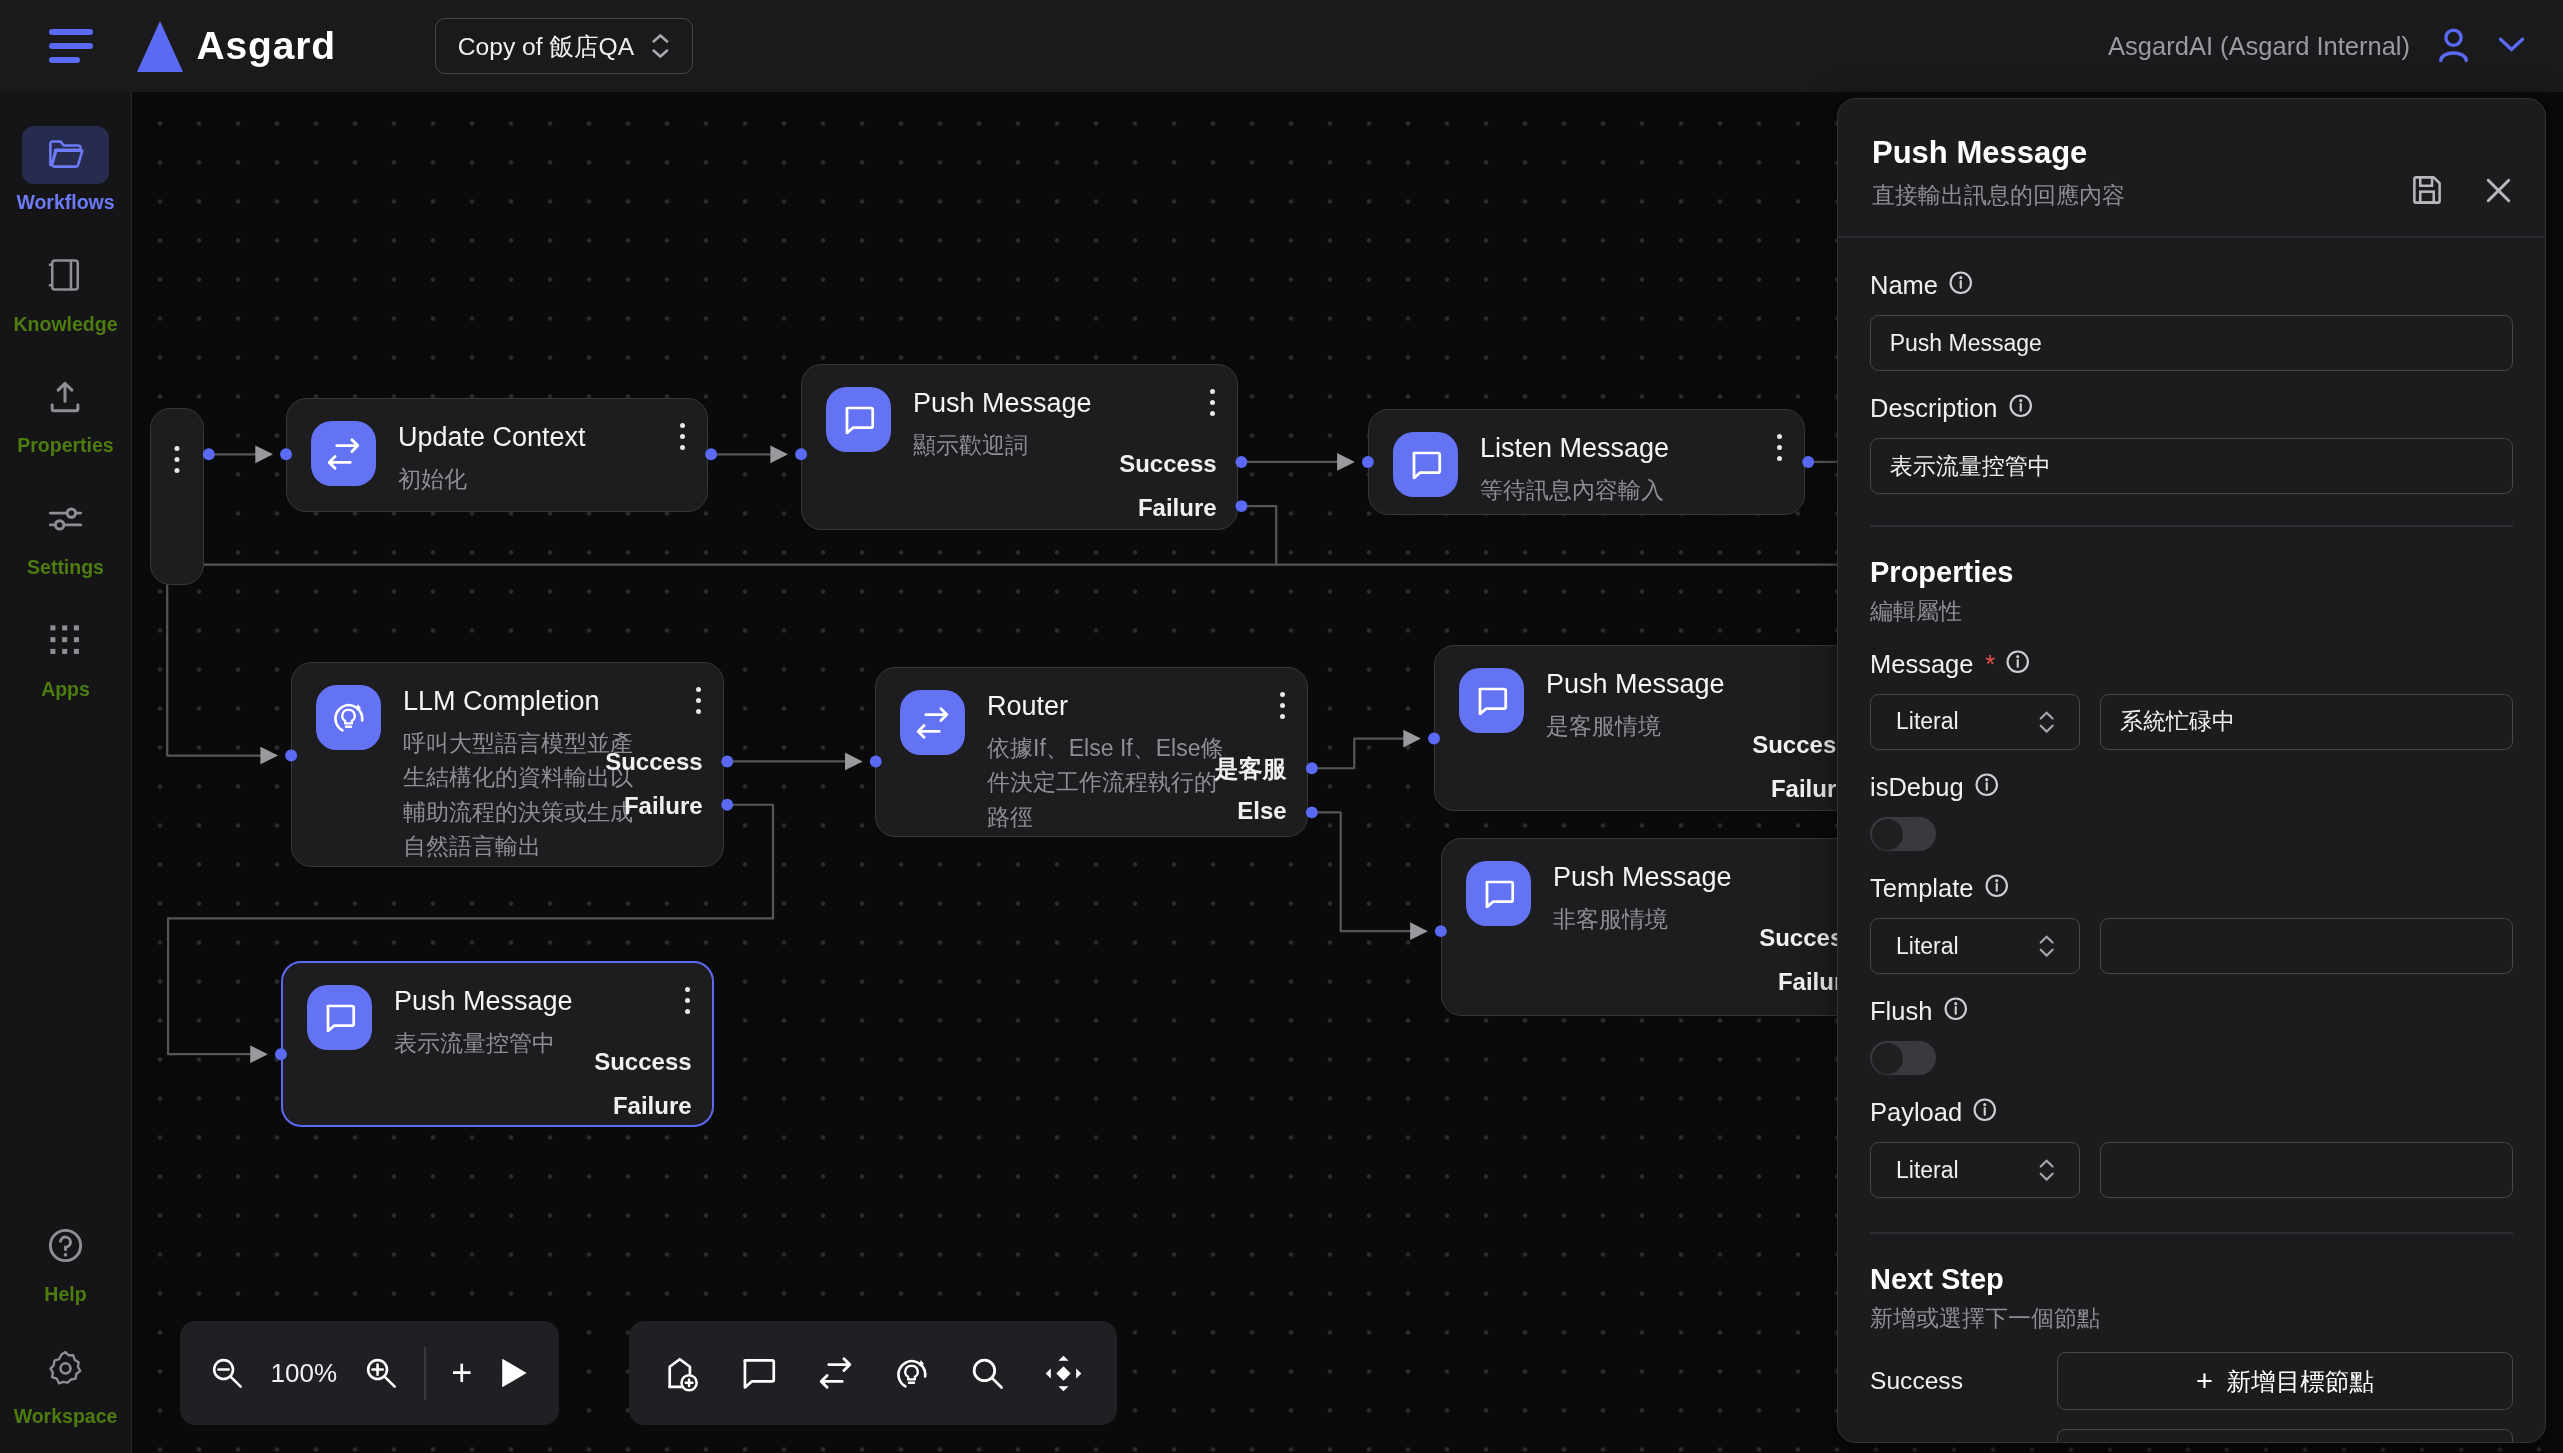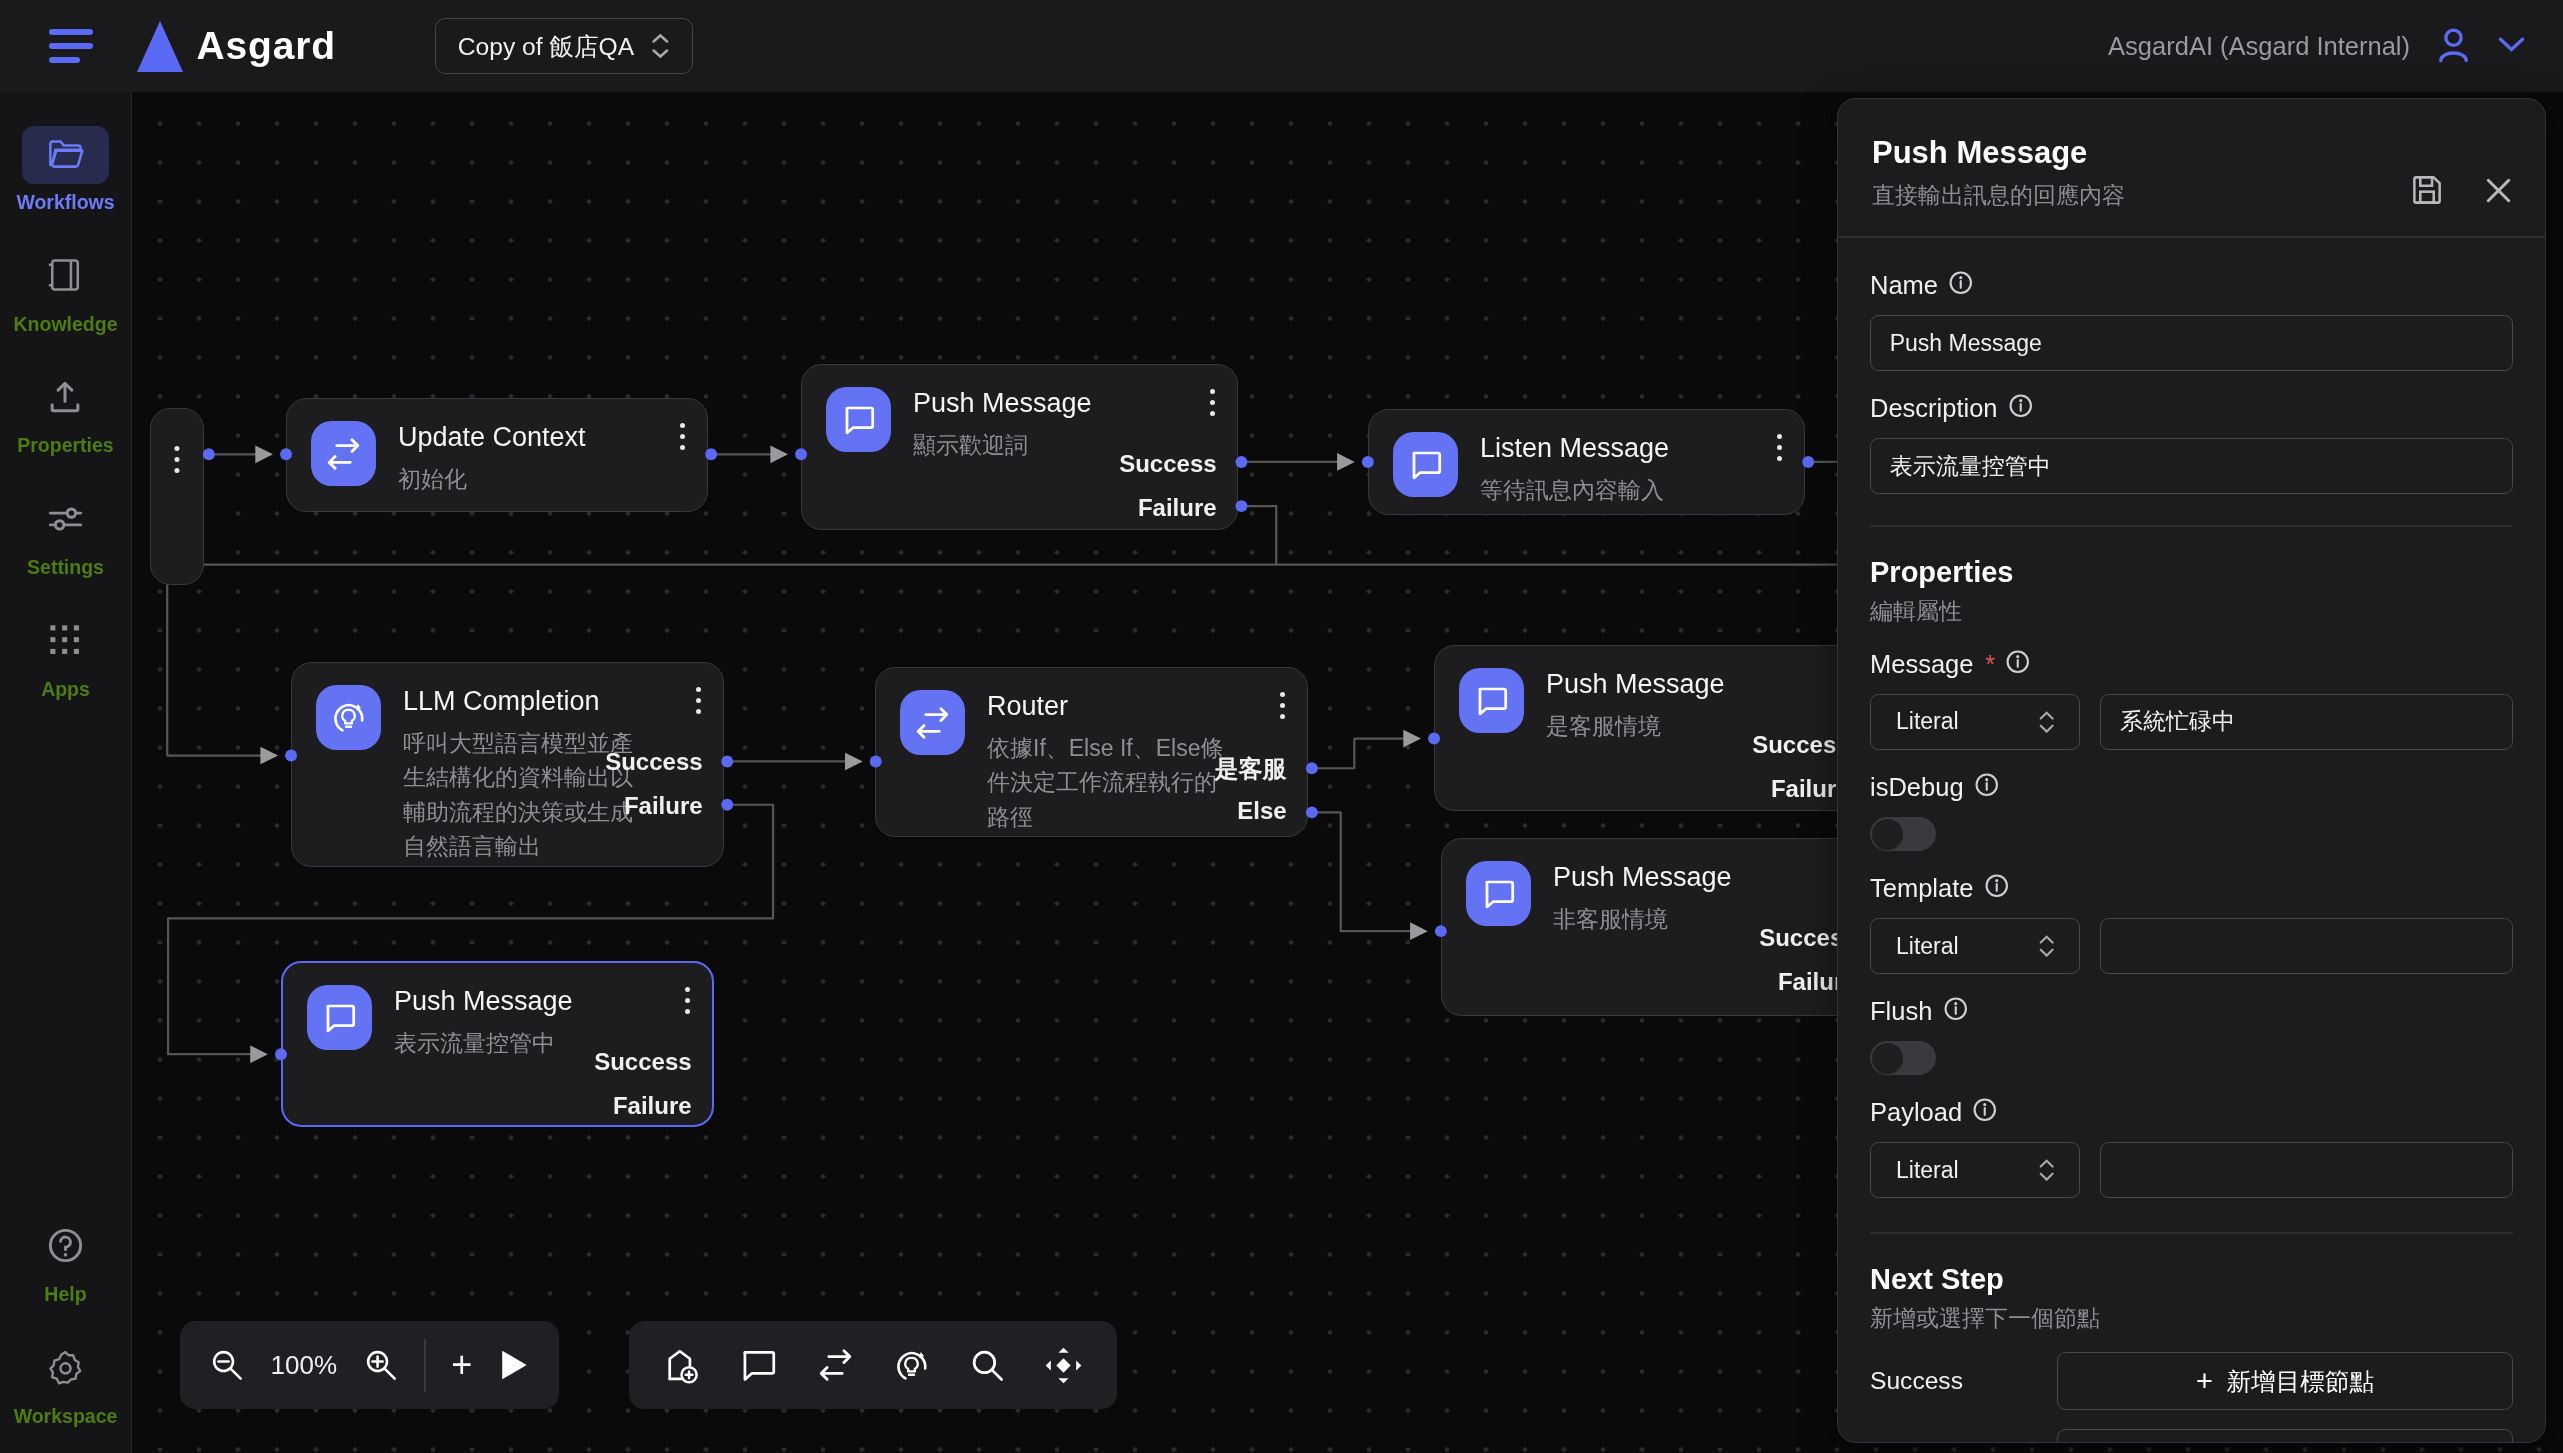--- a/index.html
+++ b/index.html
@@ -43,21 +43,21 @@
   .node-title { font-size:27px; font-weight:500; color:#f5f5f7; line-height:1.2; }
   .node-sub { font-size:23px; color:#8e8e93; margin-top:8.5px; line-height:1.5; max-width:246px; }
   .kebab { position:absolute; top:24px; right:22px; display:flex; flex-direction:column; gap:6px; cursor:pointer; }
   .kebab i { width:5.1px; height:5.1px; border-radius:50%; background:#e8e8ea; }
   .node-outputs { position:absolute; right:0; top:0; width:100%; height:100%; pointer-events:none; }
   .out-label { position:absolute; right:20.4px; font-size:24px; font-weight:700; color:#f0f0f2; white-space:nowrap; }
   .stub-kebab { position:absolute; left:50%; top:37px; transform:translateX(-50%); display:flex; flex-direction:column; gap:6px; }
   .stub-kebab i { width:5.1px; height:5.1px; border-radius:50%; background:#e8e8ea; }
 
   
-  .toolbar { position:absolute; height:88px; background:#202024; border-radius:15.3px; display:flex; align-items:center; z-index:10; }
+  .toolbar { position:absolute; height:104px; background:#202024; border-radius:15.3px; display:flex; align-items:center; z-index:10; }
   .toolbar.zoombar { left:48px; top:1229px; padding:0 29px; gap:25.5px; }
   .toolbar.nodebar { left:497px; top:1229px; padding:0 34px; gap:39px; }
   .zoom-level { font-size:26px; color:#f0f0f2; }
   .tb-divider { width:1.7px; height:53px; background:#3a3a3e; }
   .tb-btn { display:flex; align-items:center; justify-content:center; cursor:pointer; }
   .plus-glyph { font-size:36px; color:#ffffff; font-weight:400; line-height:1; }
 
   
   .panel { position:absolute; left:1837px; top:98px; width:709px; height:1345px; background:#1c1c1f; border:1.7px solid #343438; border-radius:18.7px; z-index:50; overflow:hidden; box-shadow:0 8.5px 34px rgba(0,0,0,.5); }
   .panel-header { padding:36px 34px 25.5px 34px; position:relative; }

